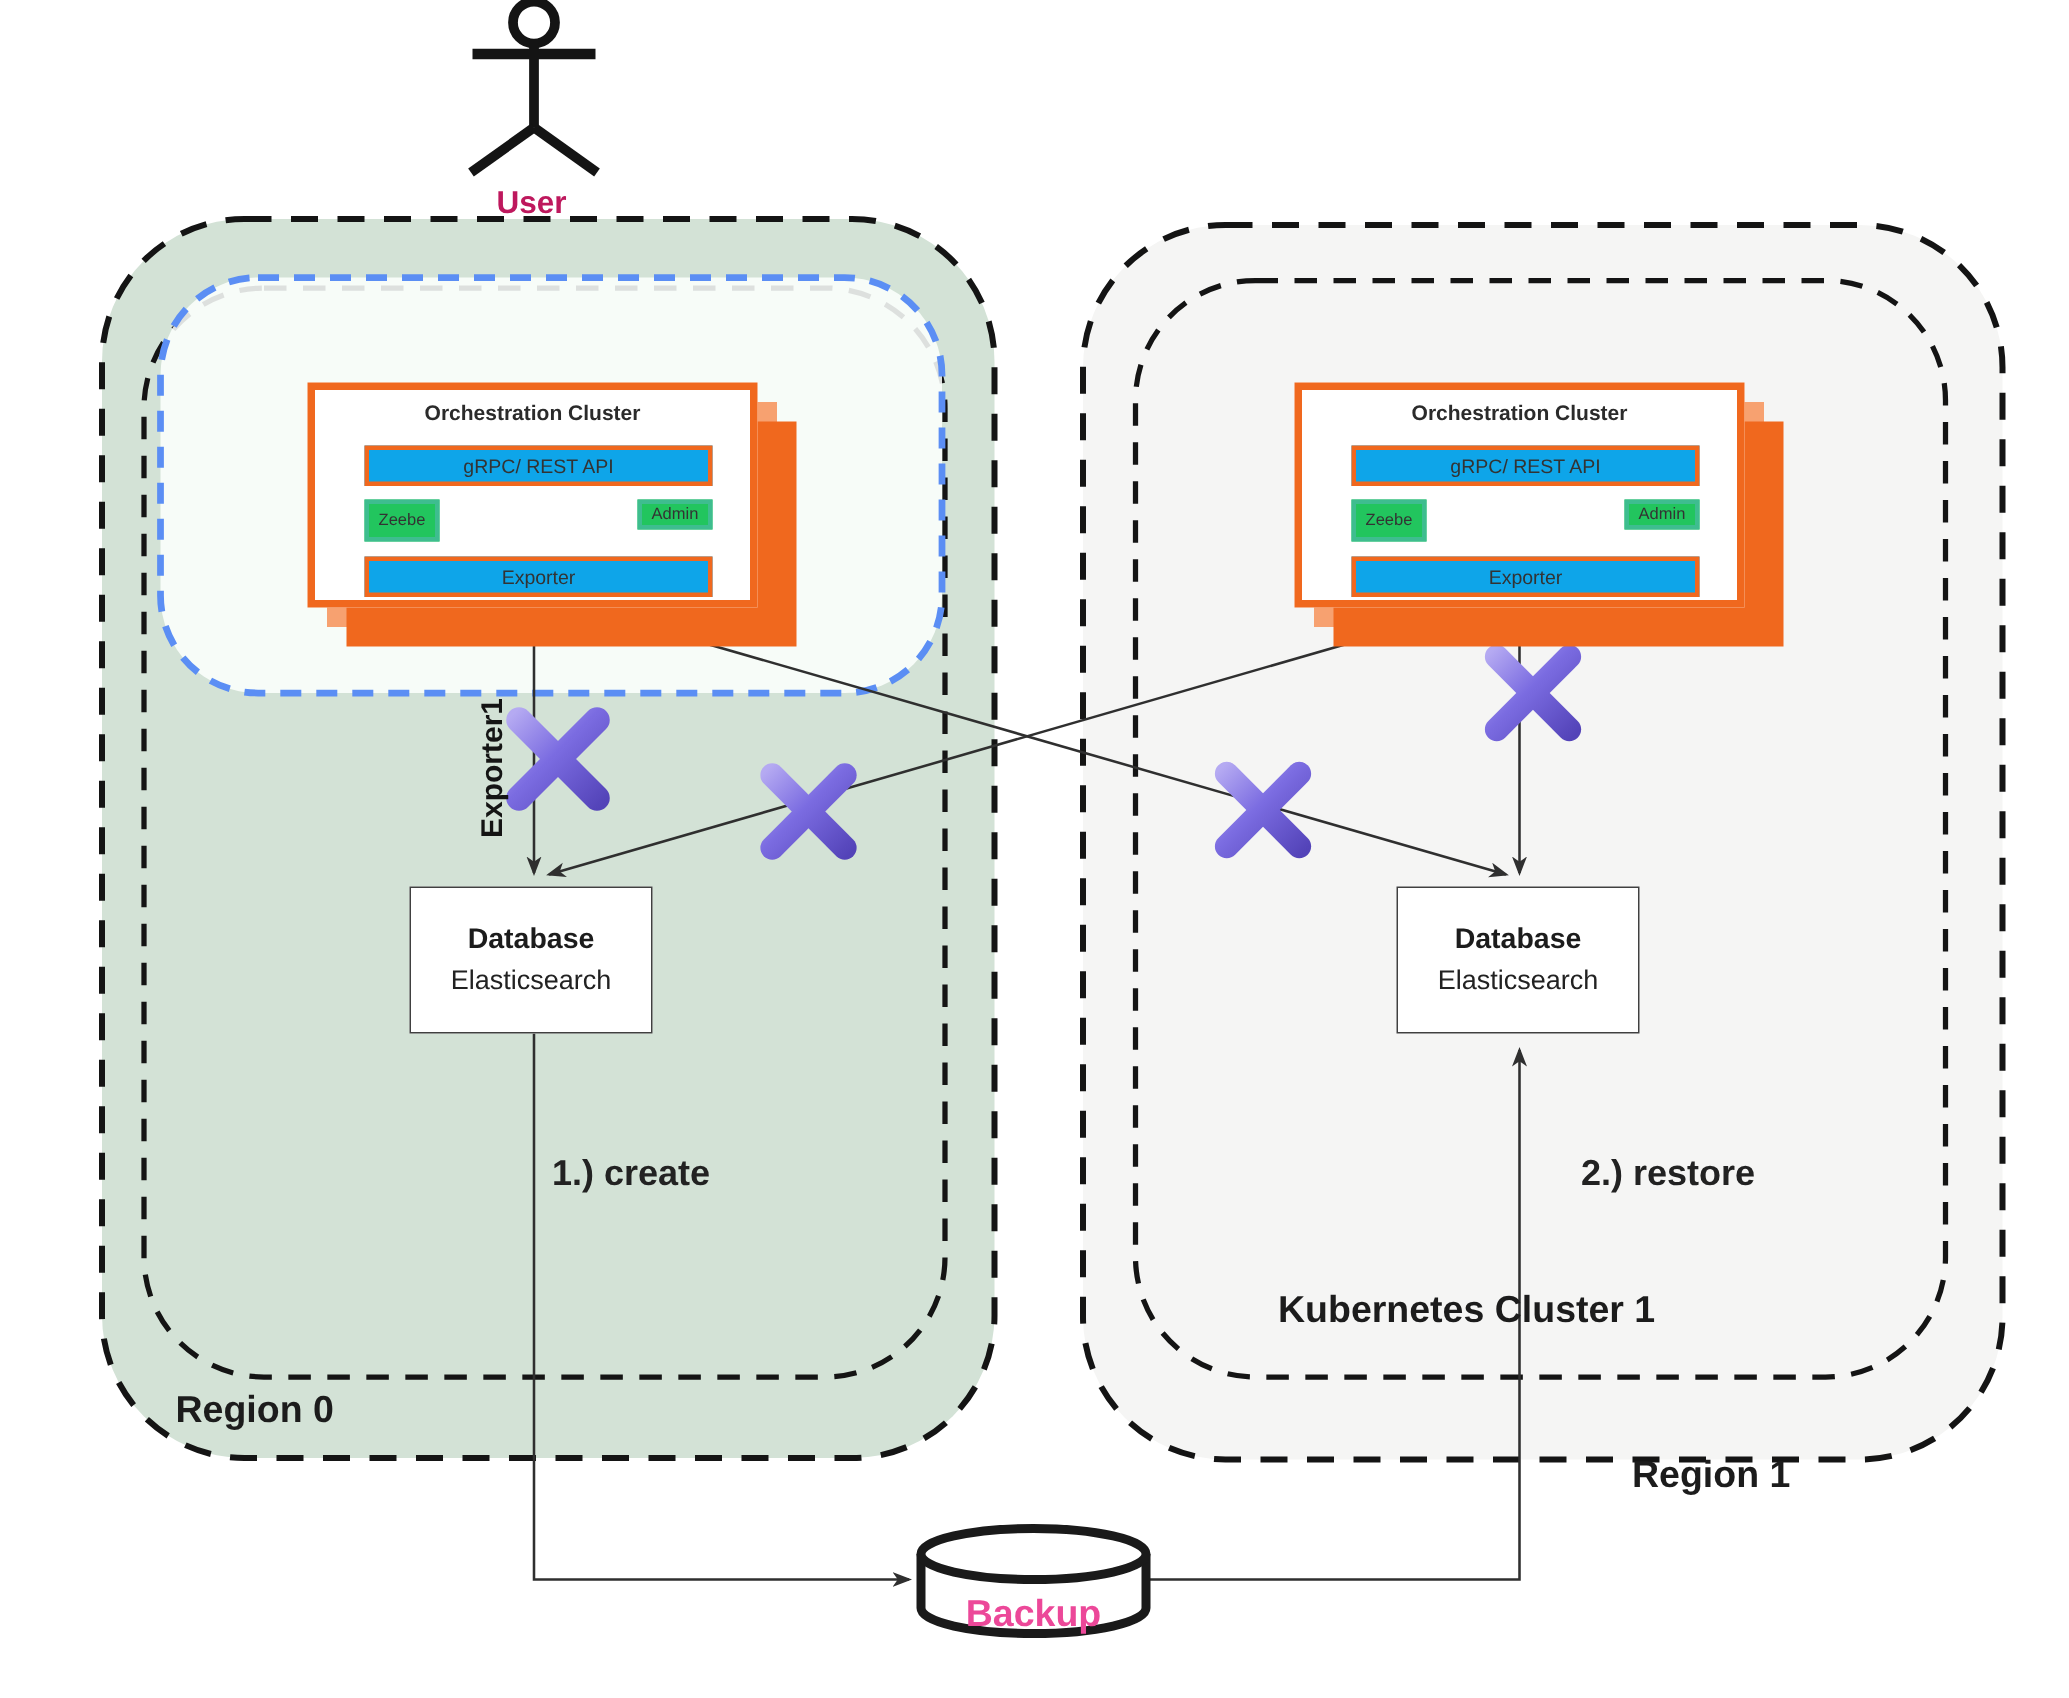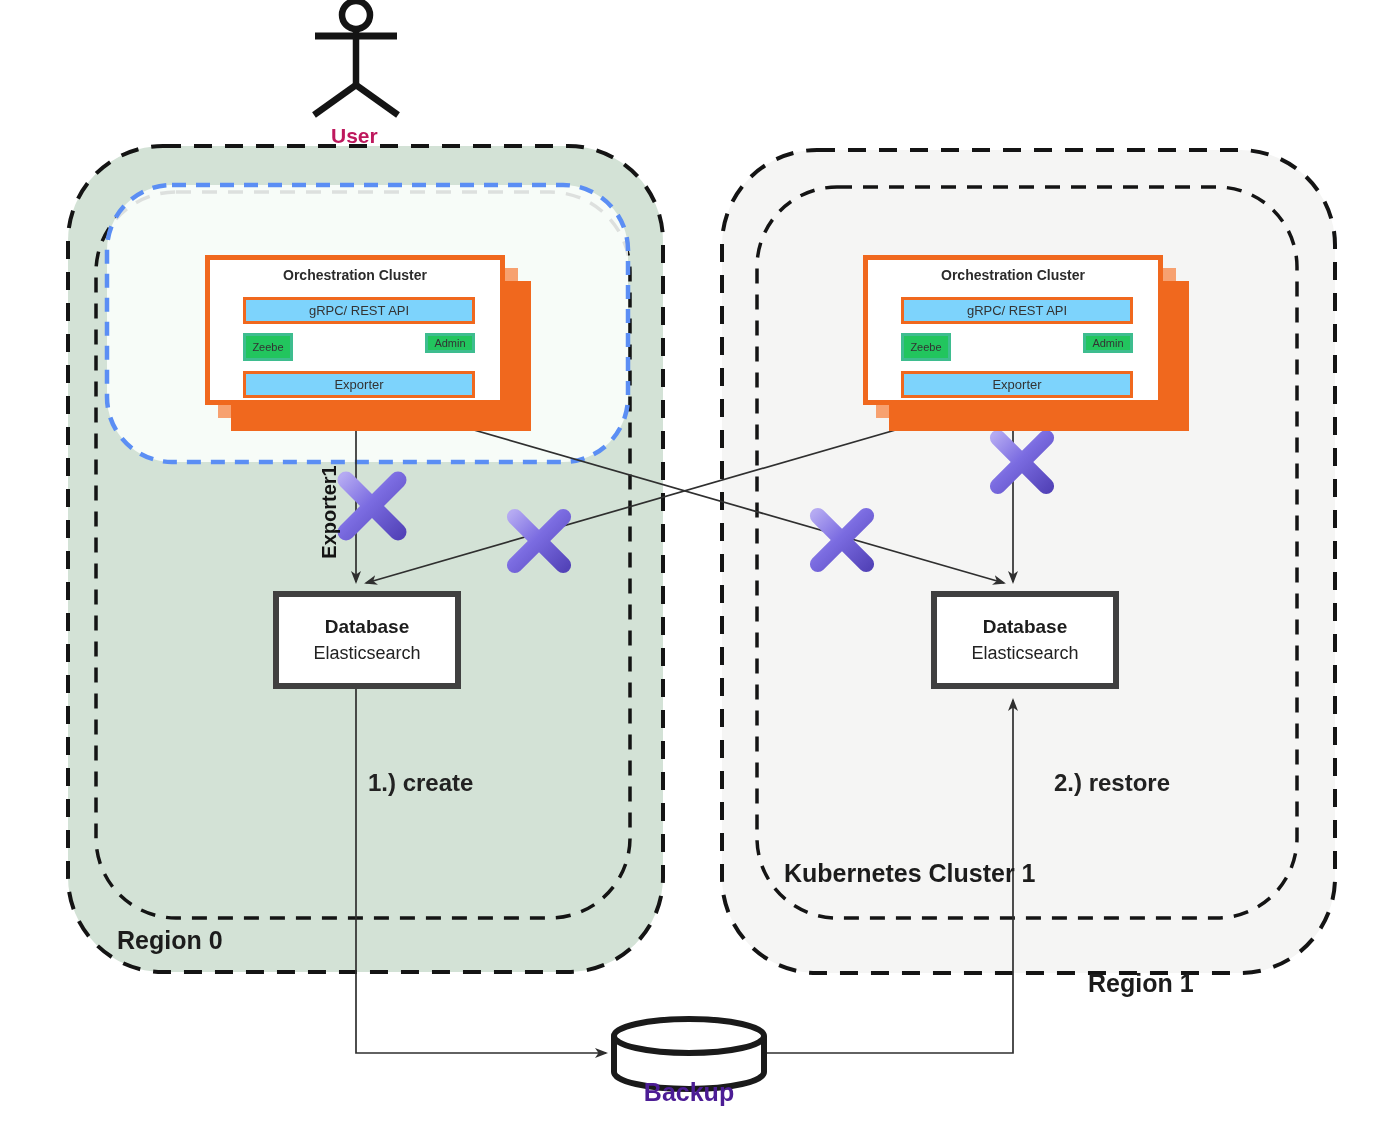--- a/index.html
+++ b/index.html
@@ -8,43 +8,43 @@
   .abs{position:absolute;}
   svg.layer{position:absolute;left:0;top:0;}
 
   
   .orch-wrap{width:300px;height:150px;}
   .orch-shadow1{left:13px;top:13px;width:300px;height:150px;background:#f7a170;}
   .orch-shadow2{left:26px;top:26px;width:300px;height:150px;background:#f0681e;}
   .orch-main{left:0;top:0;width:300px;height:150px;background:#ffffff;
              border:5px solid #f0681e;box-sizing:border-box;}
   .orch-title{left:0;top:7px;width:290px;text-align:center;font-size:14px;font-weight:bold;color:#2b2b2b;}
-  .bar-orange{border:3px solid #f0681e;background:#7dd3fc;box-sizing:border-box;
+  .bar-orange{border:3px solid #f0681e;background:#0ea5e9;box-sizing:border-box;
               display:flex;align-items:center;justify-content:center;font-size:13px;color:#333;}
   .api-bar{left:33px;top:37px;width:232px;height:27px;}
   .exp-bar{left:33px;top:111px;width:232px;height:27px;text-align:center;}
   .chip-green{border:3px solid #3ebd8f;background:#22c55e;box-sizing:border-box;
               display:flex;align-items:center;justify-content:center;font-size:11px;color:#333;}
   .zeebe-chip{left:33px;top:73px;width:50px;height:28px;}
   .admin-chip{left:215px;top:73px;width:50px;height:20px;}
 
   
-  .db-box{width:188px;height:98px;background:#ffffff;border:6px solid #404040;box-sizing:border-box;
+  .db-box{width:162px;height:98px;background:#ffffff;border:1px solid #404040;box-sizing:border-box;
           display:flex;flex-direction:column;align-items:center;justify-content:center;gap:5px;}
   .db-title{font-size:19px;font-weight:bold;color:#1c1c1c;}
   .db-sub{font-size:18px;color:#222;}
 
   
   .big-label{font-size:25px;font-weight:bold;color:#1c1c1c;white-space:nowrap;}
   .mid-label{font-size:24px;font-weight:bold;color:#222;white-space:nowrap;}
   .user-label{font-size:21px;font-weight:bold;color:#be185d;}
   .rot-label{font-size:20px;font-weight:bold;color:#141414;white-space:nowrap;
              transform:translate(-50%,-50%) rotate(-90deg);}
   .backup-label{width:150px;height:27px;overflow:hidden;text-align:center;
-                font-size:25px;font-weight:bold;color:#4c1d95;line-height:27px;margin-top:16px;}
+                font-size:25px;font-weight:bold;color:#ec4899;line-height:27px;}
 </style>
 </head>
 <body>
 
 <div class="canvas">
 
   <svg class="layer" width="1379" height="1132" viewBox="0 0 1379 1132">
     <defs>
       <marker id="arrow" markerWidth="14" markerHeight="12" refX="11" refY="5" orient="auto" markerUnits="userSpaceOnUse">
         <path d="M0,0 L13,5 L0,10 L3.5,5 z" fill="#2f2f2f"></path>
@@ -128,18 +128,18 @@
   <div class="abs db-box" style="left:931px;top:591px;">
     <div class="db-title">Database</div>
     <div class="db-sub">Elasticsearch</div>
   </div>
 
   <div class="abs rot-label" style="left:329px;top:512px;">Exporter1</div>
   <div class="abs mid-label" style="left:368px;top:769px;">1.) create</div>
   <div class="abs mid-label" style="left:1054px;top:769px;">2.) restore</div>
 
   <div class="abs big-label" style="left:117px;top:926px;">Region 0</div>
-  <div class="abs big-label" style="left:784px;top:859px;">Kubernetes Cluster 1</div>
+  <div class="abs big-label" style="left:852px;top:859px;">Kubernetes Cluster 1</div>
   <div class="abs big-label" style="left:1088px;top:926px;margin-top:43px;">Region 1</div>
 
   <div class="abs backup-label" style="left:614px;top:1063px;">Backup</div>
 
 </div>
 
 </body></html>

